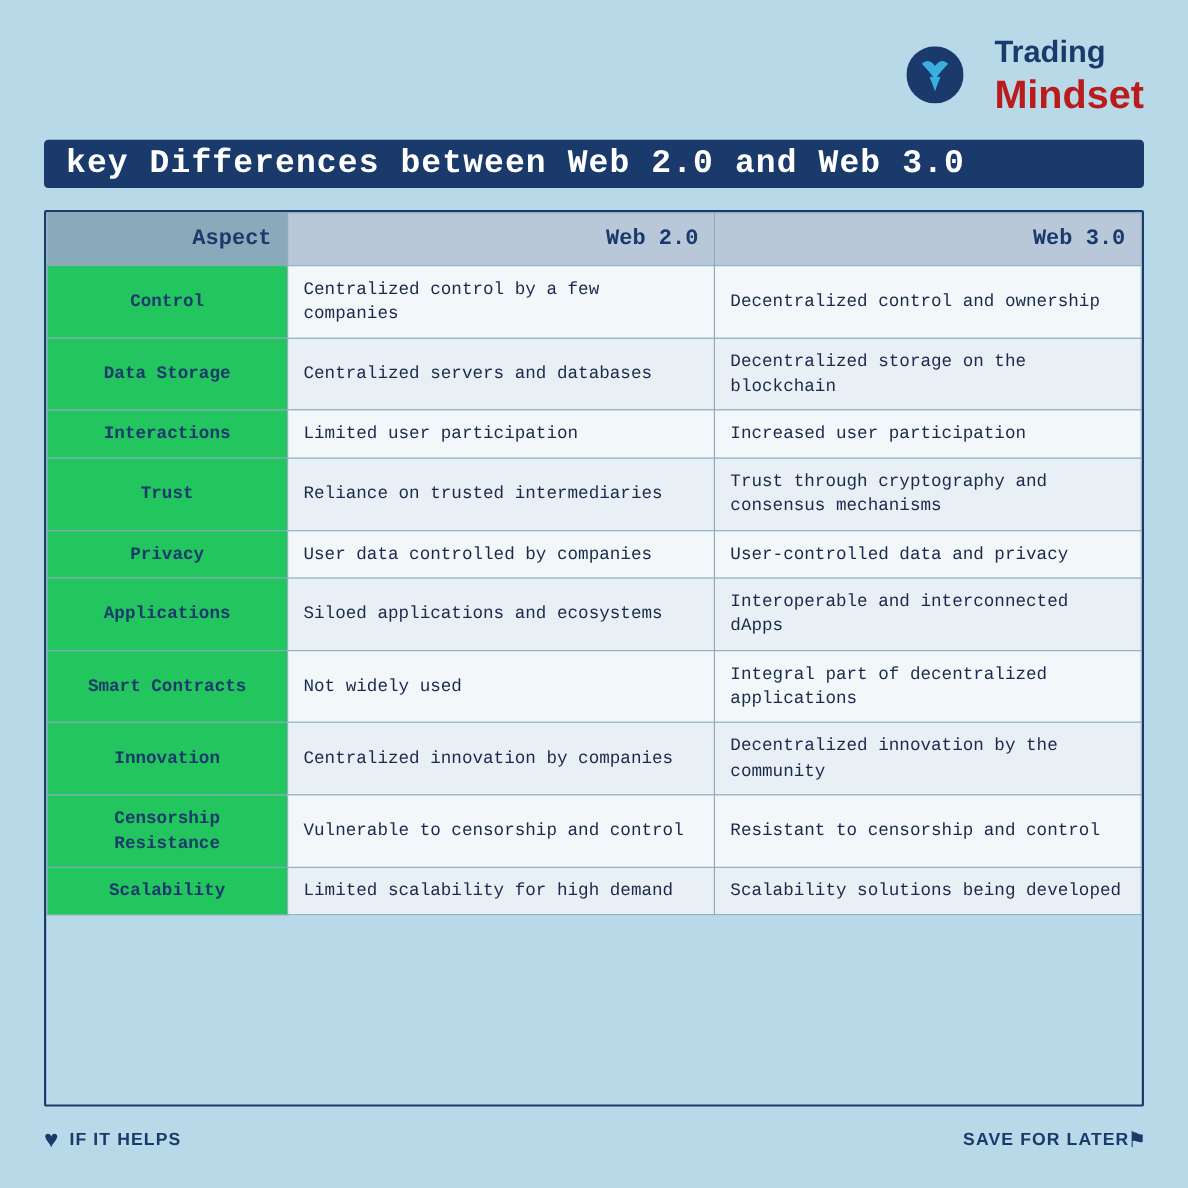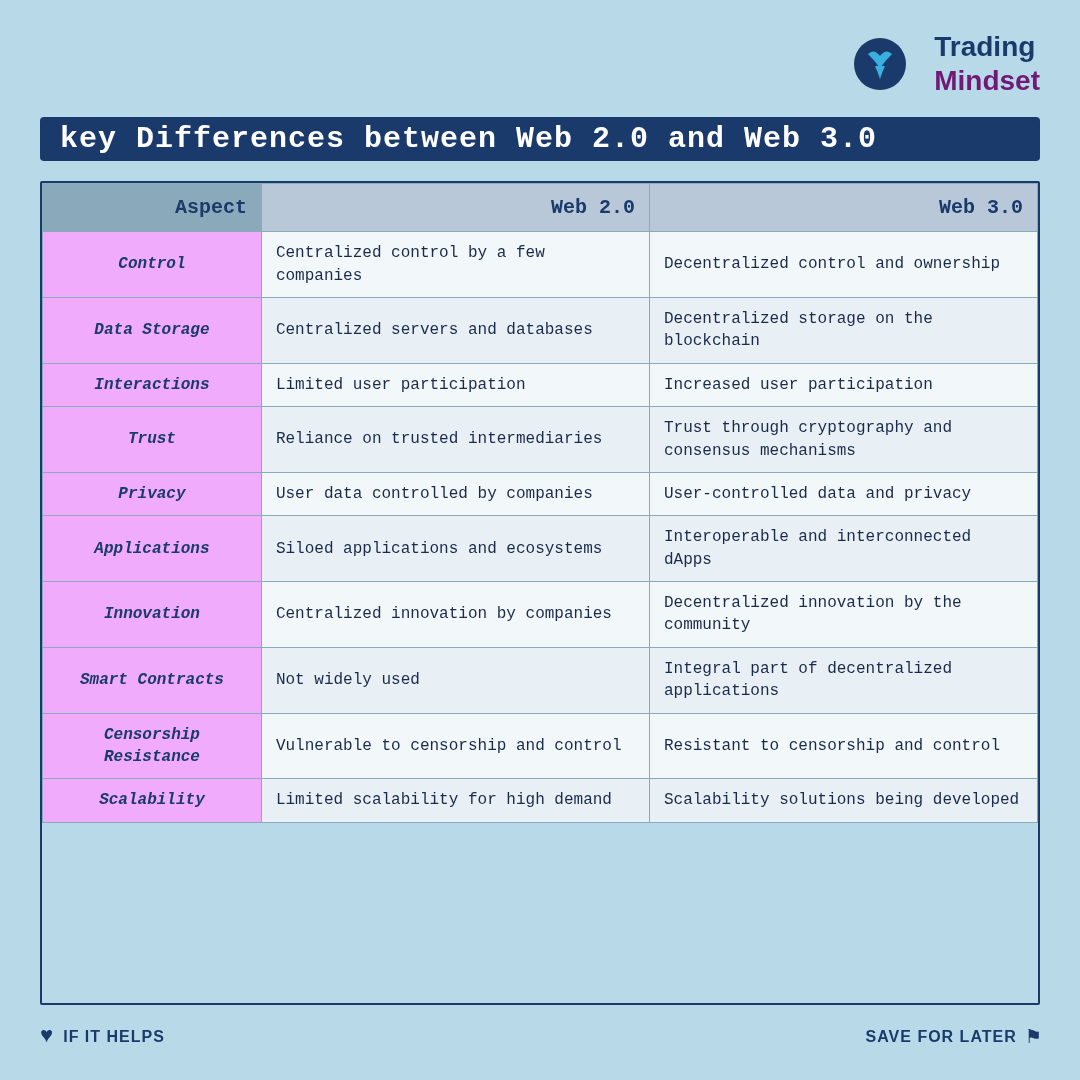--- a/index.html
+++ b/index.html
@@ -46,23 +46,23 @@
     }
 
     .logo-trading {
       font-size: 28px;
       font-weight: 800;
       color: #1a3a6b;
       font-family: Arial, sans-serif;
     }
 
     .logo-mindset {
-      font-size: 28px;
-      font-weight: 800;
-      color: #701a75;
+      font-size: 36px;
+      font-weight: 800;
+      color: #b91c1c;
       font-family: Arial, sans-serif;
     }
 
     
     .title-banner {
       background-color: #1a3a6b;
       color: #ffffff;
       padding: 5px 20px;
       margin-bottom: 20px;
       border-radius: 4px;
@@ -112,25 +112,24 @@
       border: 1px solid #8aaabb;
       padding: 10px 14px;
       font-size: 16px;
       font-family: 'Courier New', Courier, monospace;
       vertical-align: middle;
       line-height: 1.4;
       color: #1a2a4a;
     }
 
     tbody tr td:first-child {
-      background-color: #f0abfc;
+      background-color: #22c55e;
       color: #1a3a6b;
       font-weight: 600;
       text-align: center;
-      font-style: italic;
     }
 
     tbody tr:nth-child(even) td:not(:first-child) {
       background-color: #e8f0f5;
     }
 
     tbody tr:nth-child(odd) td:not(:first-child) {
       background-color: #f2f7fa;
     }
 
@@ -157,21 +156,20 @@
       font-size: 16px;
       font-weight: 800;
       color: #1a3a6b;
       font-family: Arial, sans-serif;
       letter-spacing: 1px;
     }
 
     .footer-right {
       display: flex;
       align-items: center;
-      gap: 10px;
     }
 
     .bookmark-icon {
       color: #1a3a6b;
       font-size: 22px;
     }
   </style>
 </head>
 <body>
 
@@ -235,28 +233,28 @@
             <td>Privacy</td>
             <td>User data controlled by companies</td>
             <td>User-controlled data and privacy</td>
           </tr>
           <tr>
             <td>Applications</td>
             <td>Siloed applications and ecosystems</td>
             <td>Interoperable and interconnected dApps</td>
           </tr>
           <tr>
+            <td>Smart Contracts</td>
+            <td>Not widely used</td>
+            <td>Integral part of decentralized applications</td>
+          </tr>
+          <tr>
             <td>Innovation</td>
             <td>Centralized innovation by companies</td>
             <td>Decentralized innovation by the community</td>
-          </tr>
-          <tr>
-            <td>Smart Contracts</td>
-            <td>Not widely used</td>
-            <td>Integral part of decentralized applications</td>
           </tr>
           <tr>
             <td>Censorship Resistance</td>
             <td>Vulnerable to censorship and control</td>
             <td>Resistant to censorship and control</td>
           </tr>
           <tr>
             <td>Scalability</td>
             <td>Limited scalability for high demand</td>
             <td>Scalability solutions being developed</td>

